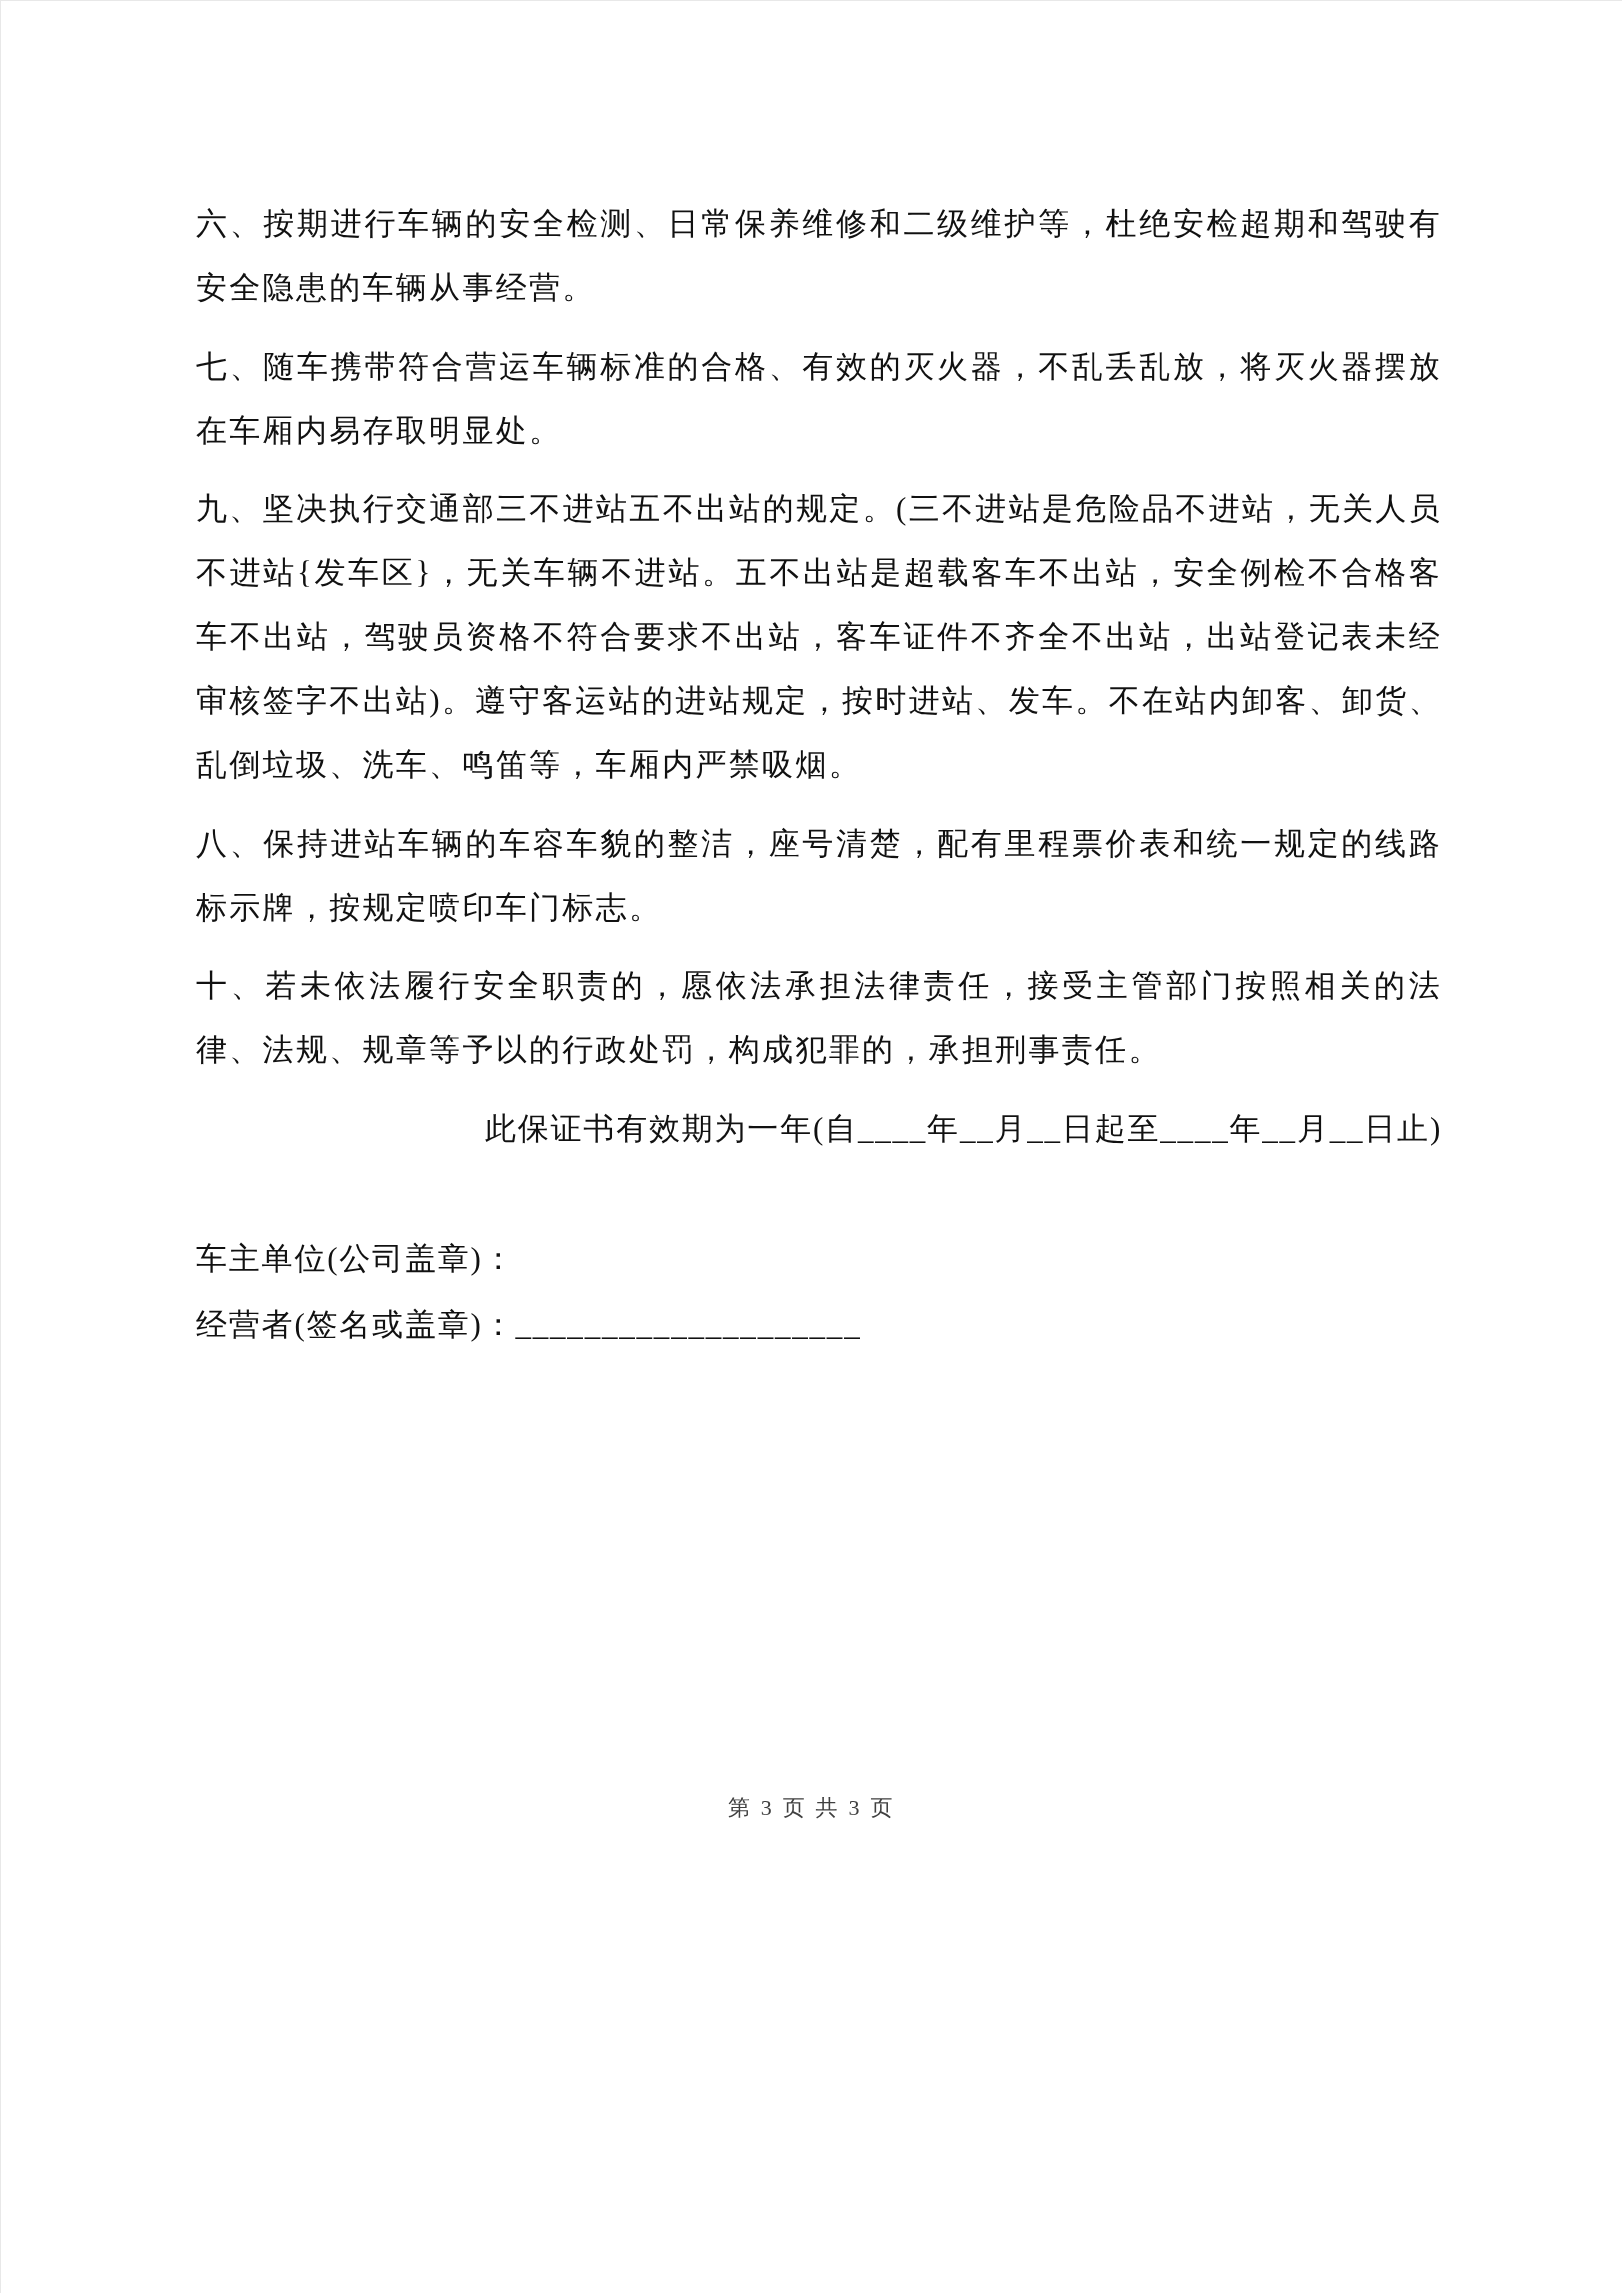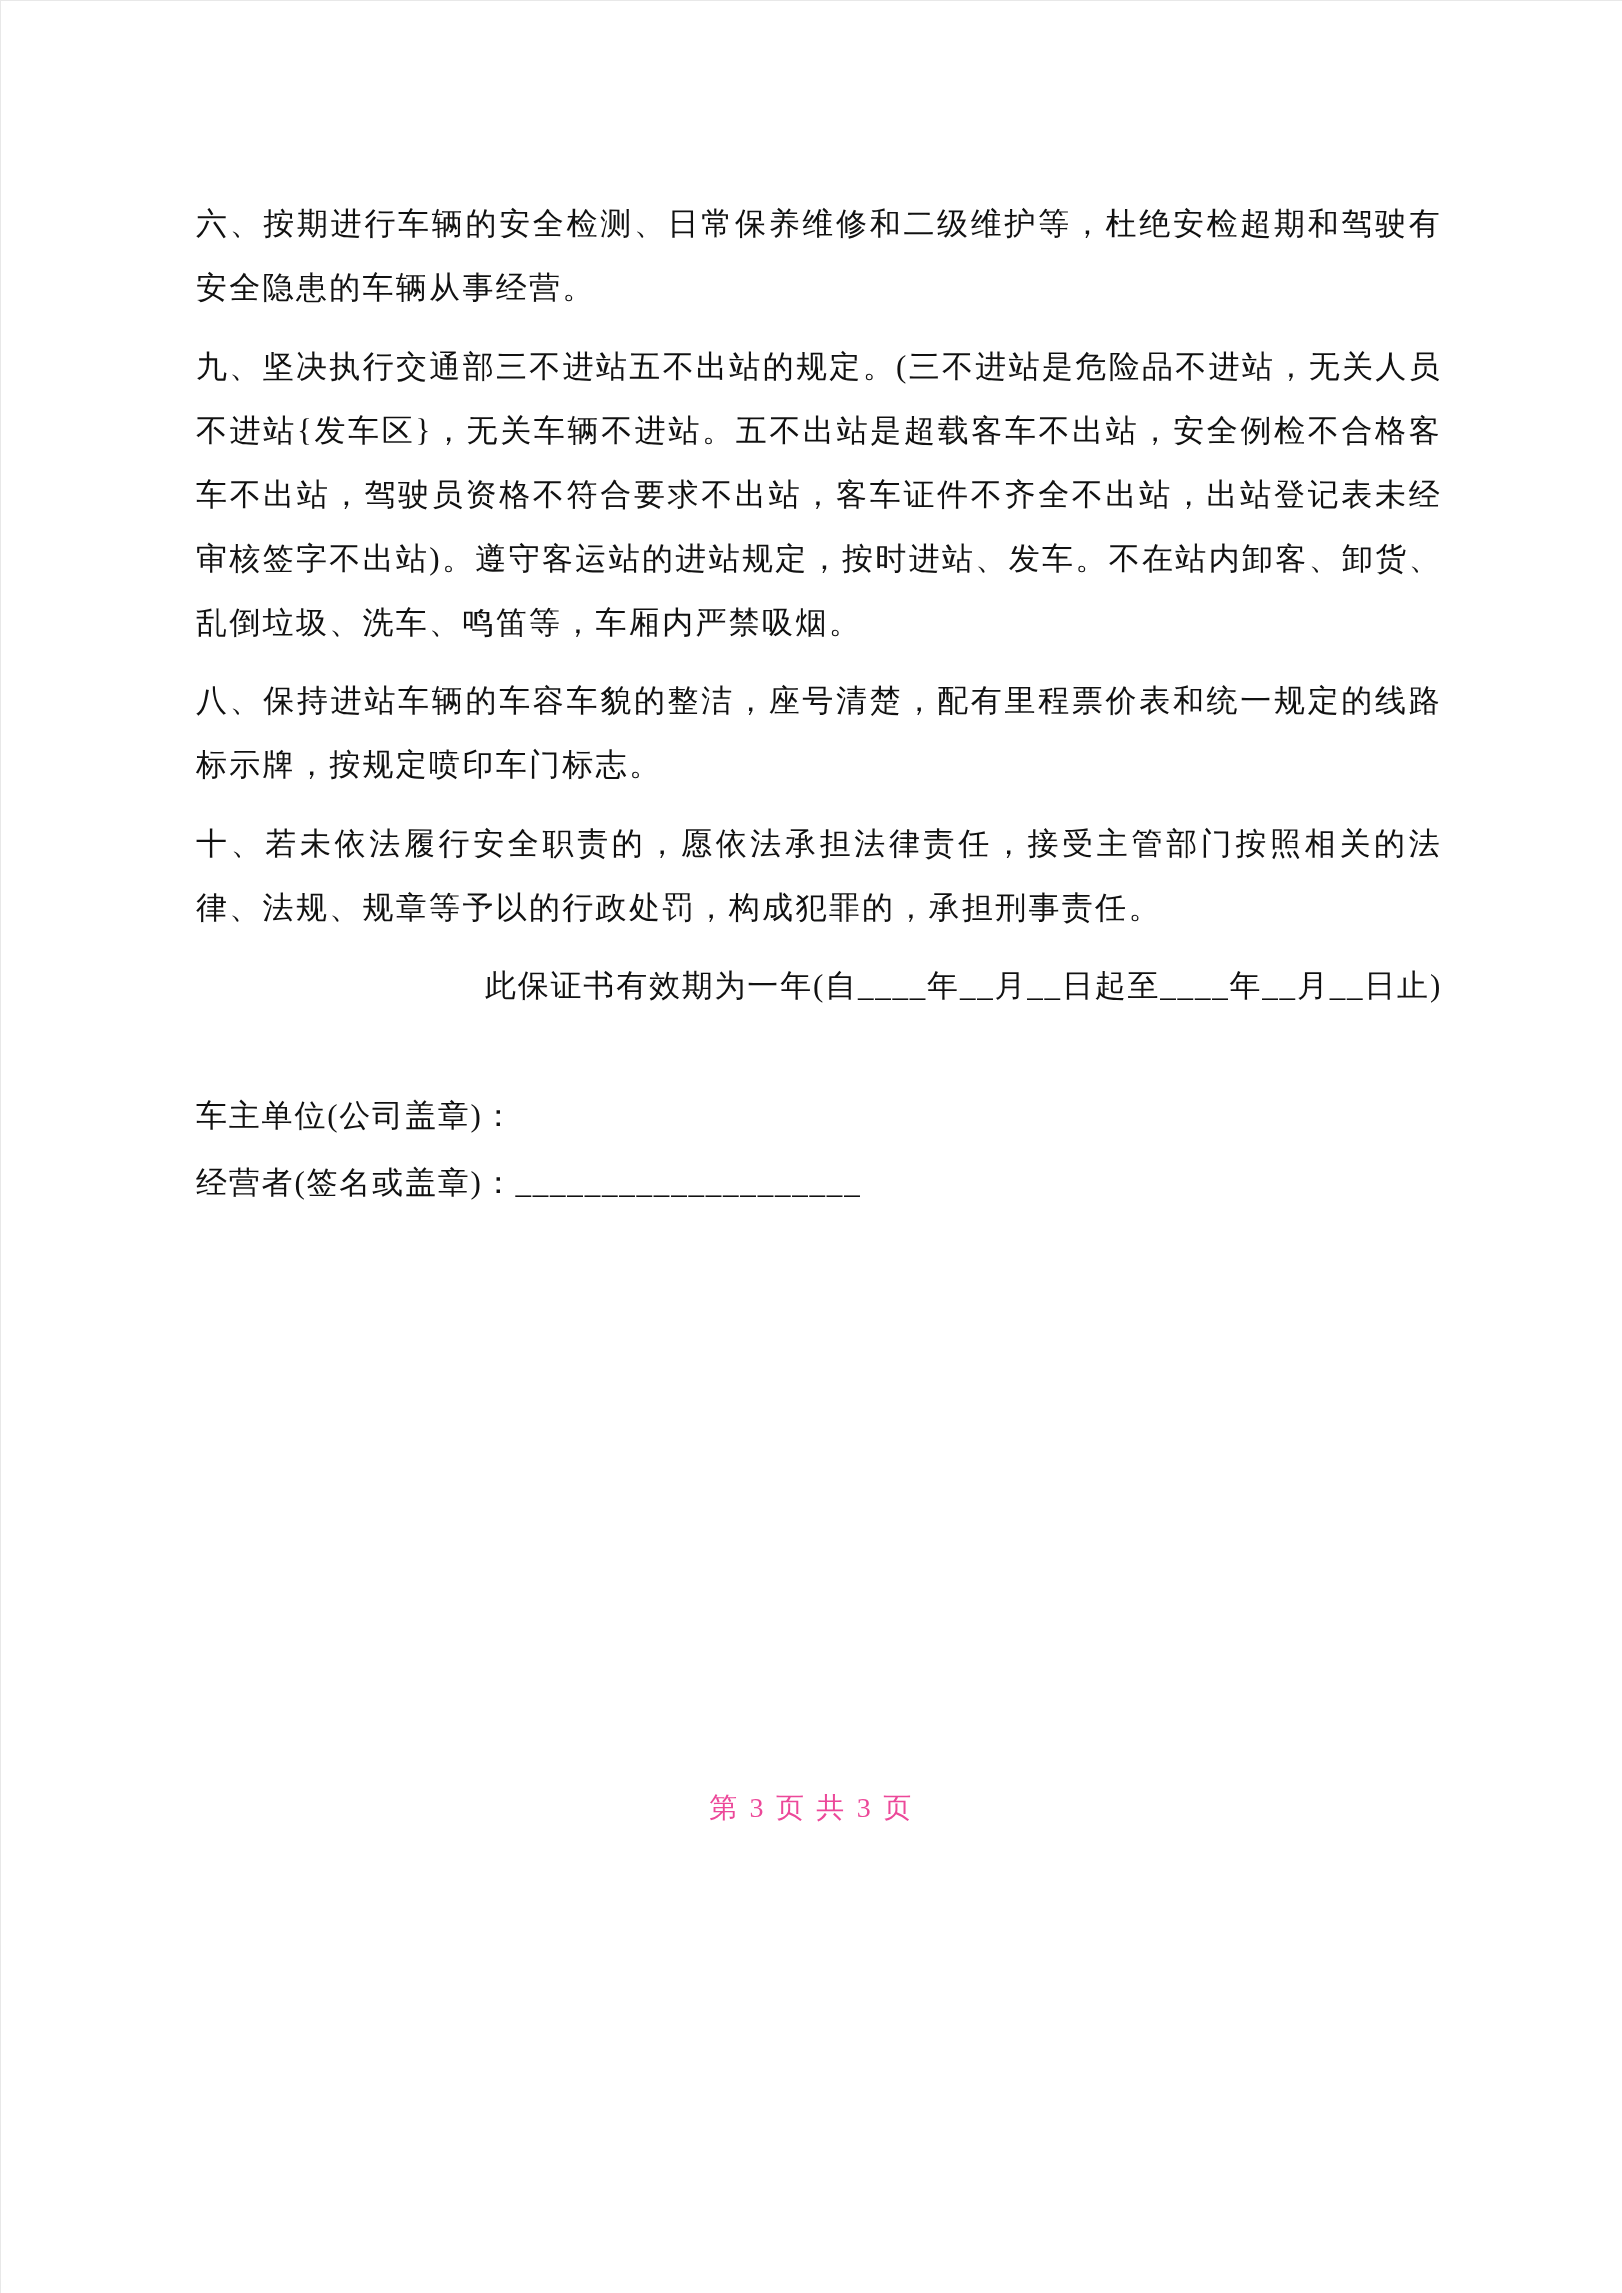--- a/index.html
+++ b/index.html
@@ -50,32 +50,33 @@
     letter-spacing: 1.8px;
     margin-bottom: 1.8px;
     white-space: pre-wrap;
   }
   .footer {
     position: absolute;
     top: 1789px;
     left: 0;
     width: 100%;
     text-align: center;
-    font-size: 28px;
+    font-size: 22px;
     line-height: 36px;
     letter-spacing: 2.7px;
-    color: #ec4899;
+    color: #404040;
   }
 </style>
 </head>
 <body>
 
 <div class="page">
   <div class="content">
     <p class="clause">六、按期进行车辆的安全检测、日常保养维修和二级维护等，杜绝安检超期和驾驶有安全隐患的车辆从事经营。</p>
+    <p class="clause">七、随车携带符合营运车辆标准的合格、有效的灭火器，不乱丢乱放，将灭火器摆放在车厢内易存取明显处。</p>
     <p class="clause">九、坚决执行交通部三不进站五不出站的规定。(三不进站是危险品不进站，无关人员不进站{发车区}，无关车辆不进站。五不出站是超载客车不出站，安全例检不合格客车不出站，驾驶员资格不符合要求不出站，客车证件不齐全不出站，出站登记表未经审核签字不出站)。遵守客运站的进站规定，按时进站、发车。不在站内卸客、卸货、乱倒垃圾、洗车、鸣笛等，车厢内严禁吸烟。</p>
     <p class="clause">八、保持进站车辆的车容车貌的整洁，座号清楚，配有里程票价表和统一规定的线路标示牌，按规定喷印车门标志。</p>
     <p class="clause">十、若未依法履行安全职责的，愿依法承担法律责任，接受主管部门按照相关的法律、法规、规章等予以的行政处罚，构成犯罪的，承担刑事责任。</p>
     <p class="validity">此保证书有效期为一年(自____年__月__日起至____年__月__日止)</p>
 
     <div class="sig-block">
       <p>车主单位(公司盖章)：</p>
       <p>经营者(签名或盖章)：____________________</p>
     </div>
   </div>

